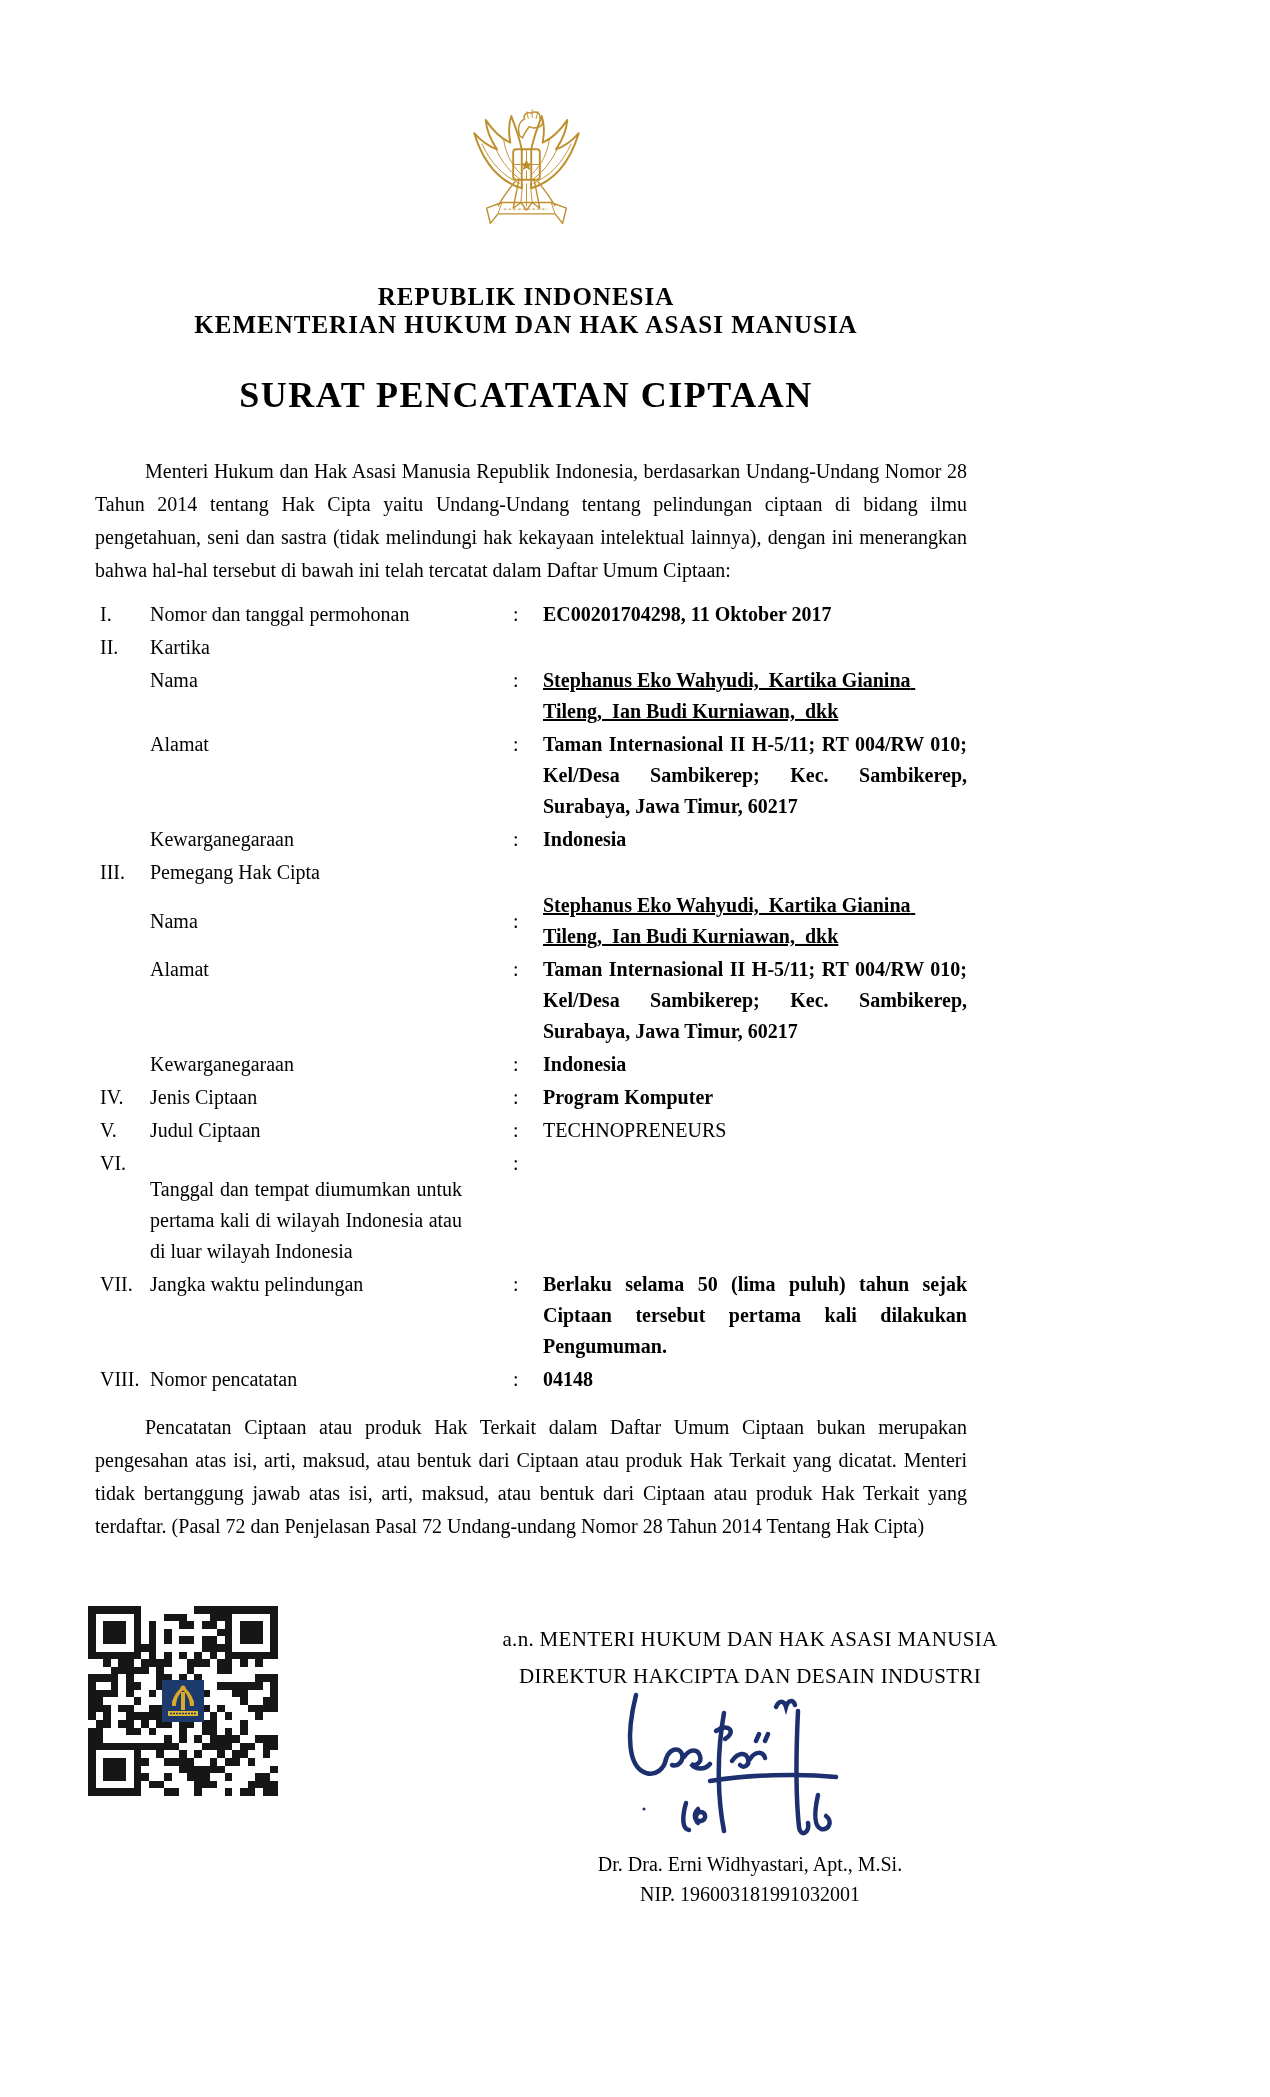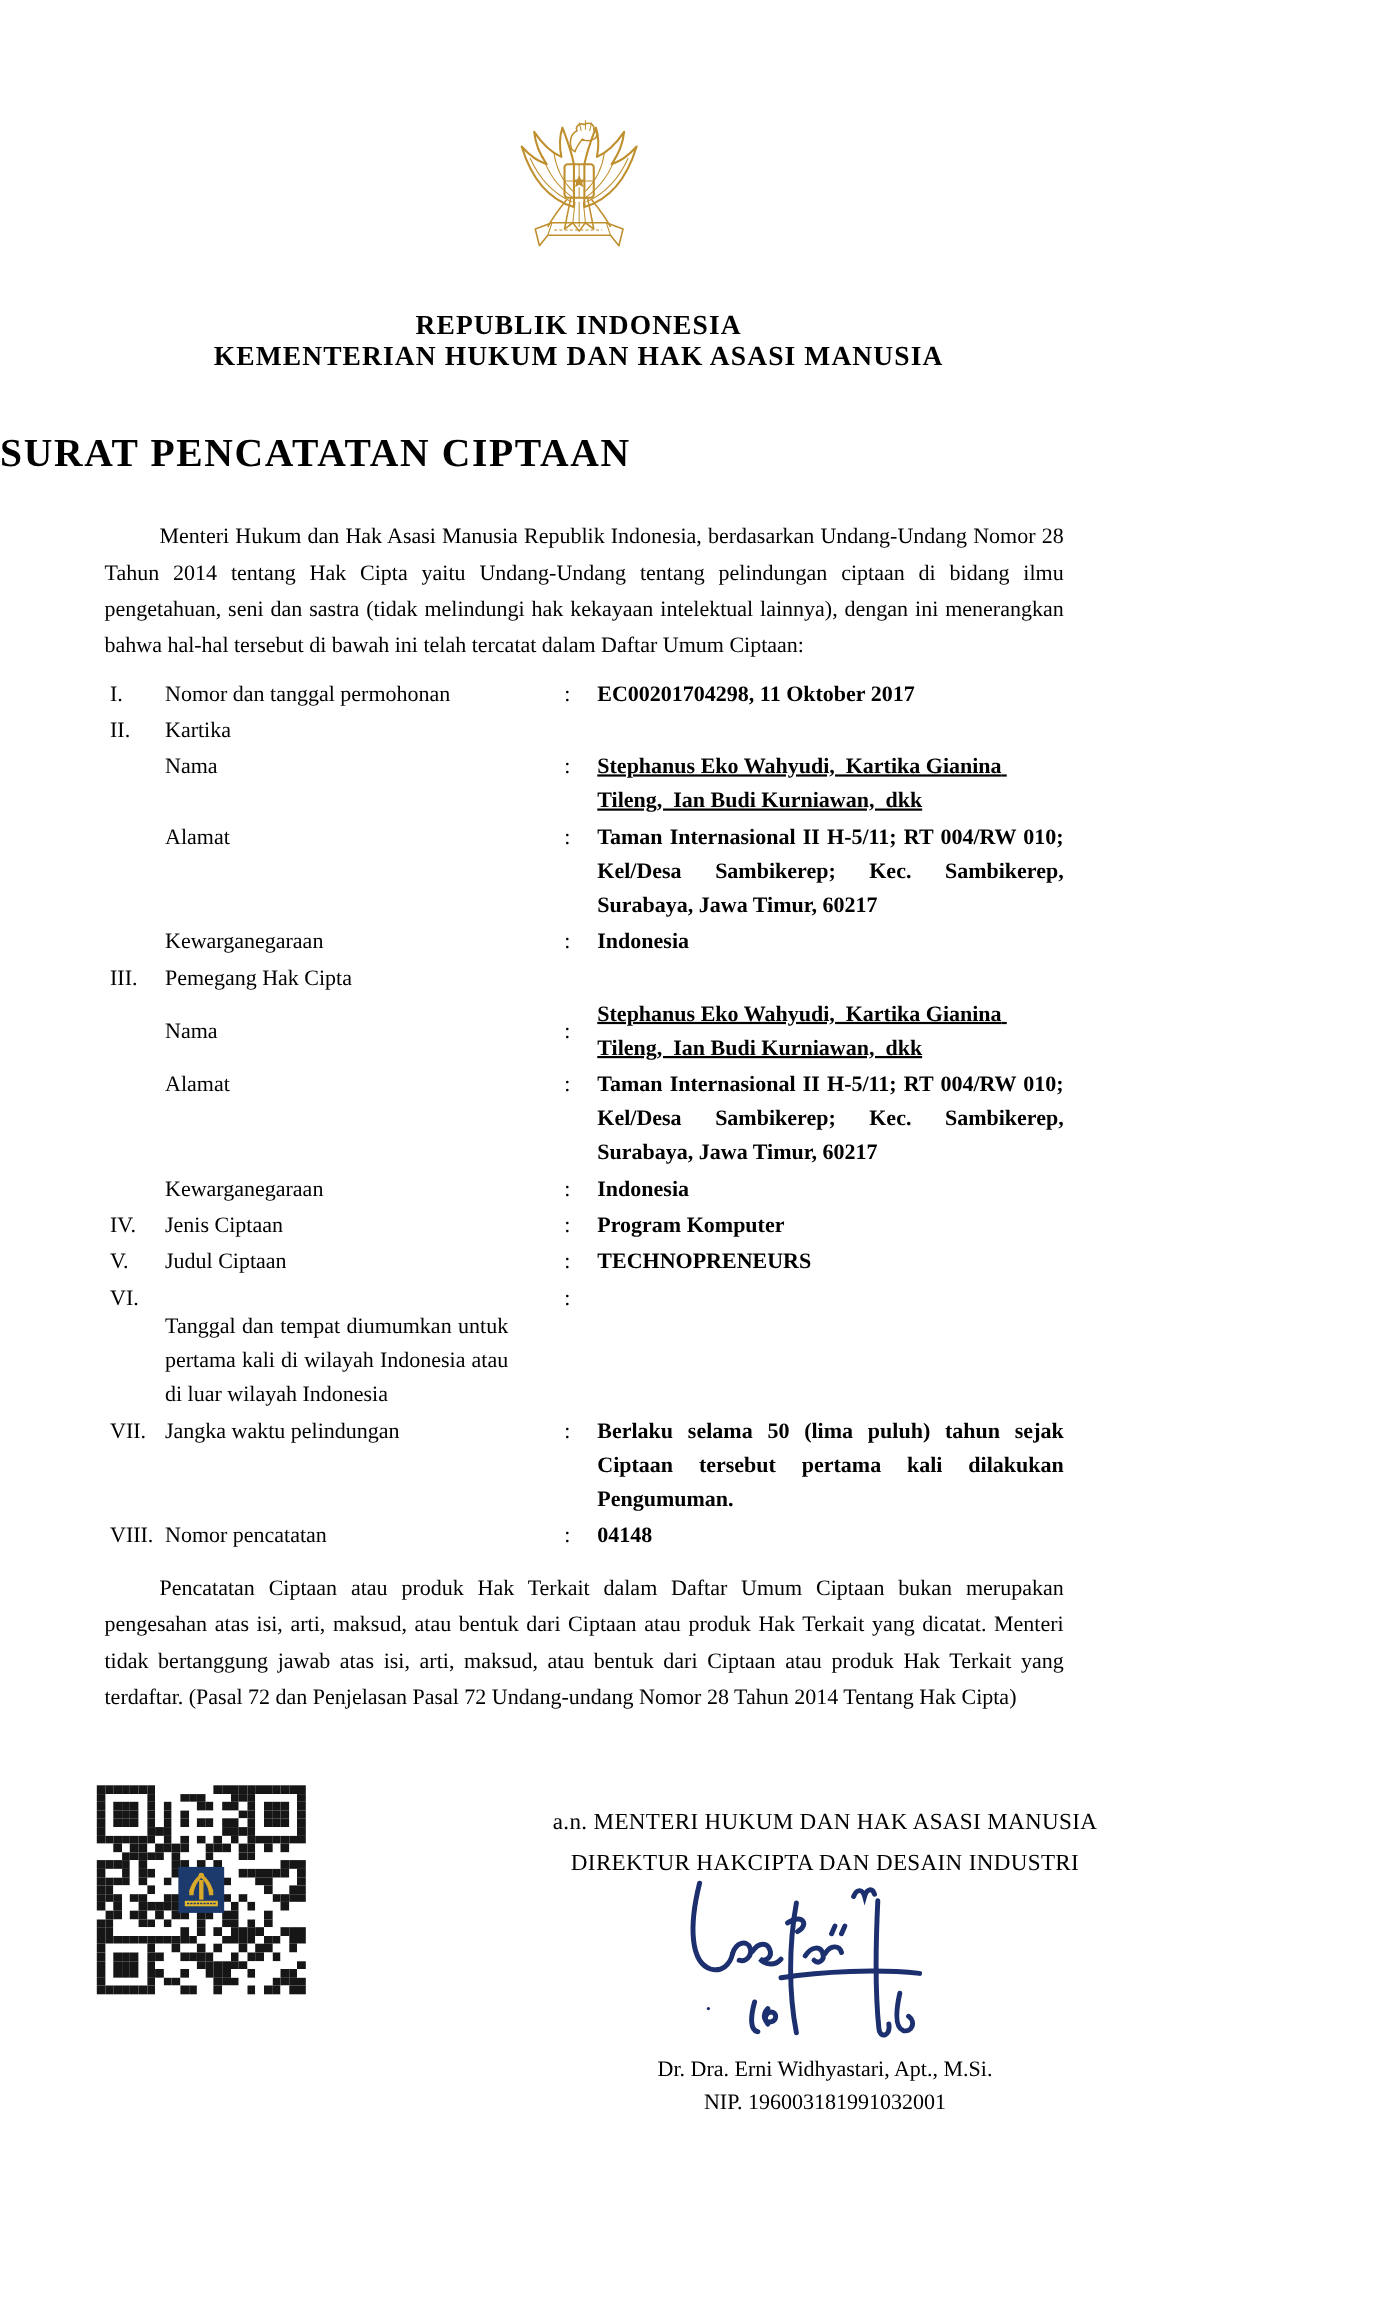--- a/index.html
+++ b/index.html
@@ -5,36 +5,36 @@
   * { margin:0; padding:0; box-sizing:border-box; }
   html,body { background:#ffffff; }
   .page {
     position:relative; width:1052px; height:2097px; background:#fff;
     font-family:"Liberation Serif", serif; font-size:20px; color:#000;
     overflow:hidden;
   }
   .emblem { display:block; margin:105px auto 0; }
   .org-header { margin-top:40px; text-align:center; font-weight:bold;
     font-size:25px; line-height:28px; letter-spacing:1px; }
-  .doc-title { margin-top:53px; font-weight:bold;
+  .doc-title { margin-top:36px; text-align:center; font-weight:bold;
     font-size:36px; line-height:40px; letter-spacing:1.5px; }
   .para { margin:0 85px 0 95px; text-align:justify; line-height:33px; text-indent:50px; }
   .intro { margin-top:40px; }
   .disclaimer { margin-top:16px; }
   .items { margin:12px 85px 0 95px; display:flex; flex-direction:column; row-gap:2px; }
   .row { display:grid; grid-template-columns:55px 355px 38px 1fr;
     line-height:31px; align-items:start; }
   .row.center-v { align-items:center; }
   .num { padding-left:5px; white-space:nowrap; }
   .colon { padding-left:8px; }
   .label.l-vi { max-width:312px; text-align:justify;margin-top:26px; }
   .value { text-align:left;font-weight:bold; }
   .value.v-addr { max-width:540px; text-align:justify; }
   .value.v-nama { max-width:640px; font-weight:bold; white-space:pre-wrap;text-decoration:underline; }
-  .value.v-bold { font-weight:bold; }
+  .value.v-bold { font-weight:normal; }
   .value.v-vii { max-width:585px; text-align:justify; }
   .bottom { position:relative; margin-top:62px; height:580px; }
   .qr-wrap { position:absolute; left:88px; top:1px; width:190px; height:190px; }
   .qr { width:190px; height:190px; display:grid;
     grid-template-columns:repeat(25,1fr); grid-template-rows:repeat(25,1fr);
     background:#fff; }
   .qm { background:#fff; }
   .qm.on { background:#161616; }
   .qr-logo { position:absolute; left:74px; top:74px; width:42px; height:42px; }
   .sig-block { position:absolute; left:330px; top:16px; width:840px; text-align:center; }

